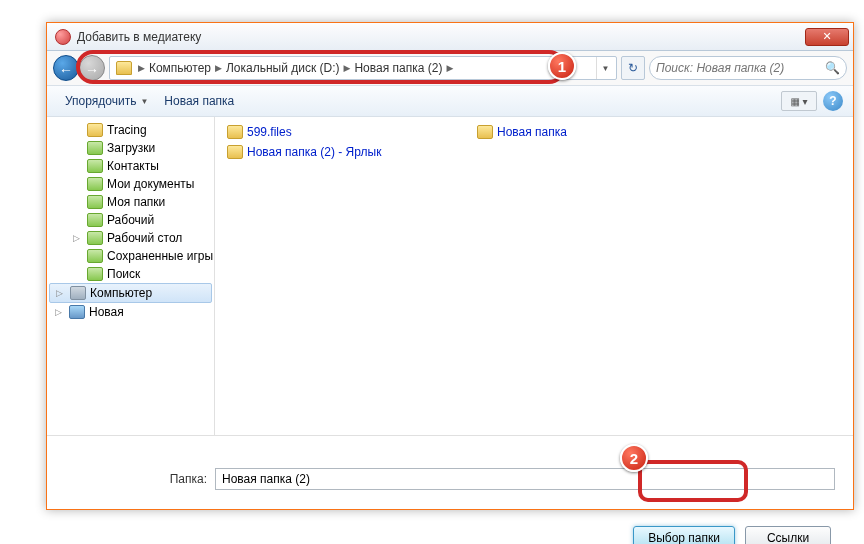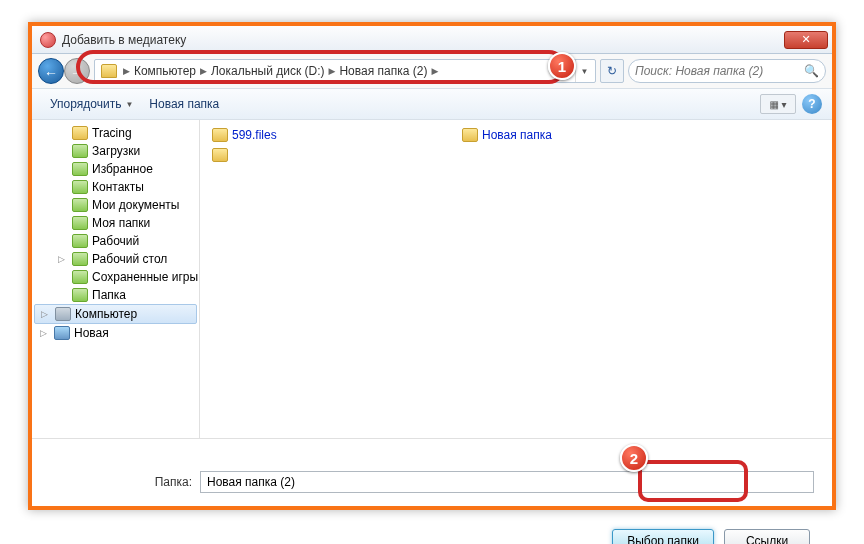--- a/index.html
+++ b/index.html
@@ -1,17 +1,17 @@
 <!DOCTYPE html>
 <html><head>
 <meta charset="utf-8">
 <style>
 * { box-sizing: border-box; margin: 0; padding: 0; font-family: "Segoe UI", Tahoma, sans-serif; font-size: 12px; }
 body { background: #fff; width: 864px; height: 544px; position: relative; }
-.dialog { position: absolute; left: 28px; top: 22px; width: 808px; height: 488px; background: #fff; border: 4px solid #f97316; box-shadow: 0 0 10px rgba(0,0,0,0.3); }
+.dialog { position: absolute; left: 46px; top: 22px; width: 808px; height: 488px; background: #fff; border: 1px solid #f97316; box-shadow: 0 0 10px rgba(0,0,0,0.3); }
 .titlebar { height: 28px; background: linear-gradient(#fdfdfe, #e8eef5); display: flex; align-items: center; padding: 0 4px 0 8px; border-bottom: 1px solid #b8c8d8; }
 .title-icon { width: 16px; height: 16px; margin-right: 6px; border-radius: 50%; background: radial-gradient(circle at 30% 30%, #ff9e9e, #d04040); border: 1px solid #b03030; }
 .title-text { flex: 1; color: #333; }
 .close-btn { width: 44px; height: 18px; background: linear-gradient(#e67a6e, #c8412f); border: 1px solid #a02818; border-radius: 3px; color: #fff; display: flex; align-items: center; justify-content: center; font-size: 11px; cursor: pointer; }
 .navbar { height: 34px; display: flex; align-items: center; padding: 3px 6px; gap: 4px; background: #f8f8f8; }
 .nav-btns { display: flex; gap: 0; }
 .nav-circle { width: 26px; height: 26px; border-radius: 50%; background: radial-gradient(circle at 35% 30%, #5aa8e8, #1a5a9a); border: 1px solid #0a4a8a; display: flex; align-items: center; justify-content: center; color: #fff; font-size: 14px; cursor: pointer; }
 .nav-circle.disabled { background: radial-gradient(circle at 35% 30%, #d8d8d8, #a8a8a8); border-color: #888; }
 .breadcrumb { flex: 1; height: 24px; border: 1px solid #b8c8d8; background: #fff; display: flex; align-items: center; padding: 0 2px; border-radius: 2px; position: relative; }
 .bc-icon { width: 16px; height: 14px; background: linear-gradient(#fde89a, #e8c050); border: 1px solid #c8a030; border-radius: 2px 2px 0 0; margin: 0 4px; }
@@ -107,24 +107,20 @@
         <div class="tree-item l2">
           <div class="tree-icon folder-ico"></div>
           <span>Tracing</span>
         </div>
         <div class="tree-item l2">
           <div class="tree-icon special-ico"></div>
           <span>Загрузки</span>
         </div>
         <div class="tree-item l2">
           <div class="tree-icon special-ico"></div>
-          <span>Избранное</span>
-        </div>
-        <div class="tree-item l2">
-          <div class="tree-icon special-ico"></div>
           <span>Контакты</span>
         </div>
         <div class="tree-item l2">
           <div class="tree-icon special-ico"></div>
           <span>Мои документы</span>
         </div>
         <div class="tree-item l2">
           <div class="tree-icon special-ico"></div>
           <span>Моя папки</span>
         </div>
@@ -136,21 +132,21 @@
           <span class="tree-exp">▷</span>
           <div class="tree-icon special-ico"></div>
           <span>Рабочий стол</span>
         </div>
         <div class="tree-item l2">
           <div class="tree-icon special-ico"></div>
           <span>Сохраненные игры</span>
         </div>
         <div class="tree-item l2">
           <div class="tree-icon special-ico"></div>
-          <span>Папка</span>
+          <span>Поиск</span>
         </div>
         <div class="tree-item sel">
           <span class="tree-exp">▷</span>
           <div class="tree-icon computer-ico"></div>
           <span>Компьютер</span>
         </div>
         <div class="tree-item">
           <span class="tree-exp">▷</span>
           <div class="tree-icon network-ico"></div>
           <span>Новая</span>
@@ -160,20 +156,21 @@
         <div class="file-item">
           <div class="tree-icon folder-ico"></div>
           <span class="file-label">599.files</span>
         </div>
         <div class="file-item">
           <div class="tree-icon folder-ico"></div>
           <span class="file-label">Новая папка</span>
         </div>
         <div class="file-item">
           <div class="tree-icon folder-ico"></div>
+          <span class="file-label">Новая папка (2) - Ярлык</span>
         </div>
       </div>
   </div>
 
   <div class="bottom">
     <div class="field-row">
       <div class="field-label">Папка:</div>
       <input class="field-input" value="Новая папка (2)" style="">
     </div>
     <div class="btn-row">

